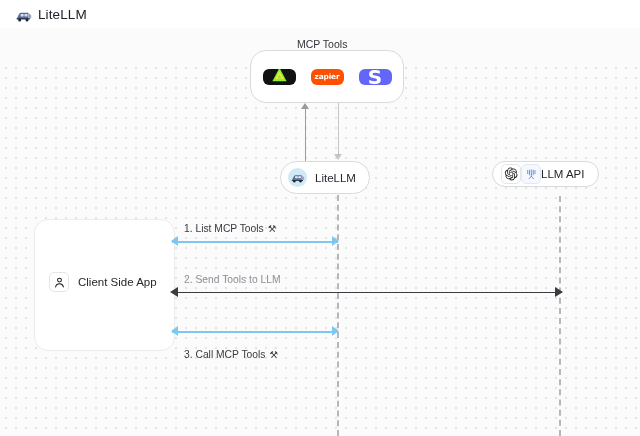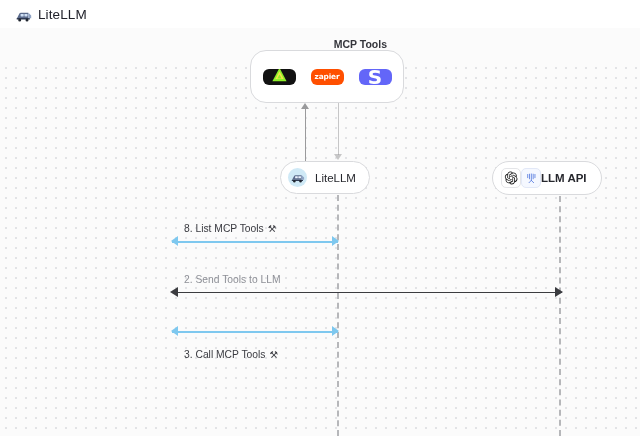--- a/index.html
+++ b/index.html
@@ -35,22 +35,22 @@
   
   .canvas{
     position:absolute;left:0;top:62px;width:640px;height:374px;
     background-color:#fbfbfb;
     background-image:radial-gradient(#e2e3e6 0.85px, transparent 0.9px);
     background-size:10px 10px;background-position:1px 1px;
   }
 
   
   .mcp-label{
-    position:absolute;left:297px;top:-24px;width:90px;text-align:right;
-    font-size:10.5px;color:#34353b;font-weight:bold;
+    position:absolute;left:297px;top:-24px;width:90px;text-align:left;
+    font-size:10.5px;color:#34353b;
   }
   .mcp-box{
     position:absolute;left:250px;top:-12px;width:154px;height:53px;
     border:1px solid #d9dadd;border-radius:16px;background:#ffffff;
     display:flex;align-items:center;justify-content:center;gap:15px;
     box-sizing:border-box;
   }
   .tool-tile{
     width:33px;height:16px;border-radius:6px;display:flex;align-items:center;
     justify-content:center;box-sizing:border-box;overflow:hidden;
@@ -76,21 +76,21 @@
     border-left:4px solid transparent;border-right:4px solid transparent;
     border-bottom:6px solid #9a9a9c;
   }
 
   
   .node{
     position:absolute;border:1px solid #d9dadd;border-radius:18px;background:#ffffff;
     display:flex;align-items:center;box-sizing:border-box;
   }
   .node-litellm{left:280px;top:99px;height:33px;padding:0 13px 0 7px;gap:8px;}
-  .node-llmapi{left:492px;top:99px;height:34px;padding:0 14px 0 8px;gap:0;font-weight:bold;}
+  .node-llmapi{left:492px;top:99px;height:26px;padding:0 14px 0 8px;gap:0;}
   .node-text{font-size:11.5px;color:#26272d;white-space:nowrap;}
 
   .icon-circle{
     width:19px;height:19px;border-radius:50%;background:#cfe9f6;
     display:flex;align-items:center;justify-content:center;overflow:hidden;
   }
   .icon-sq{
     width:20px;height:20px;border-radius:5px;border:1px solid #e4e5e8;
     background:#fff;display:flex;align-items:center;justify-content:center;
     box-sizing:border-box;overflow:hidden;
@@ -232,27 +232,38 @@
             <path d="M15.1 4 L15.1 12.6"></path>
             <path d="M18.4 4.5 L18.4 10.5"></path>
             <path d="M11.7 15.5 L7.4 19.8"></path>
             <path d="M11.7 15.5 L16 19.8"></path>
           </g>
         </svg>
       </span>
       <span class="node-text">LLM API</span>
     </div>
 
+    <div class="client-box">
+      <div class="client-inner">
+        <span class="icon-sq">
+          <svg width="13" height="13" viewBox="0 0 24 24" fill="none" stroke="#1d1e23" stroke-width="1.9" stroke-linecap="round" stroke-linejoin="round">
+            <circle cx="12" cy="7.6" r="3.6"></circle>
+            <path d="M4.8 20.2a7.4 7.4 0 0 1 14.4 0"></path>
+          </svg>
+        </span>
+        <span class="client-text">Client Side App</span>
+      </div>
+    </div>
 
     <div class="msg" style="left:172px;top:168px;width:166px;">
       <div class="msg-line blue" style="width:166px;"></div>
       <div class="msg-head left blue"></div>
       <div class="msg-head right blue" style="left:160px;"></div>
       <div class="msg-label" style="left:9px;">
-        <span>8. List MCP Tools</span>
+        <span>1. List MCP Tools</span>
         <span class="tool-glyph">⚒</span>
       </div>
     </div>
 
     <div class="msg" style="left:172px;top:219px;width:390px;">
       <div class="msg-line dark" style="width:390px;"></div>
       <div class="msg-head left dark"></div>
       <div class="msg-head right dark" style="left:383px;"></div>
       <div class="msg-label muted" style="left:9px;">
         <span>2. Send Tools to LLM</span>

